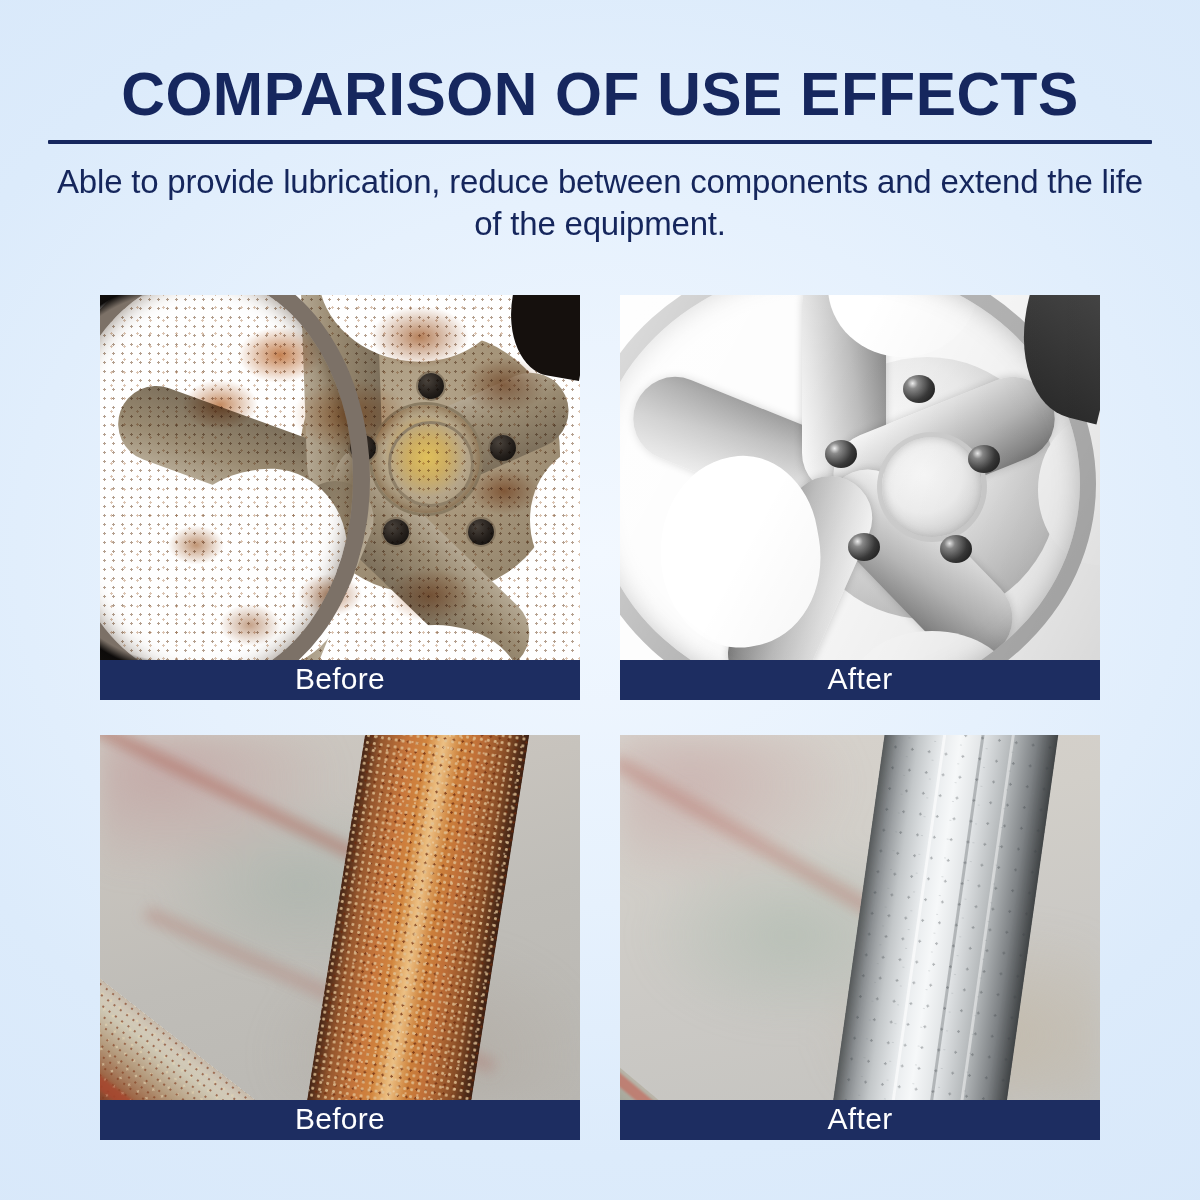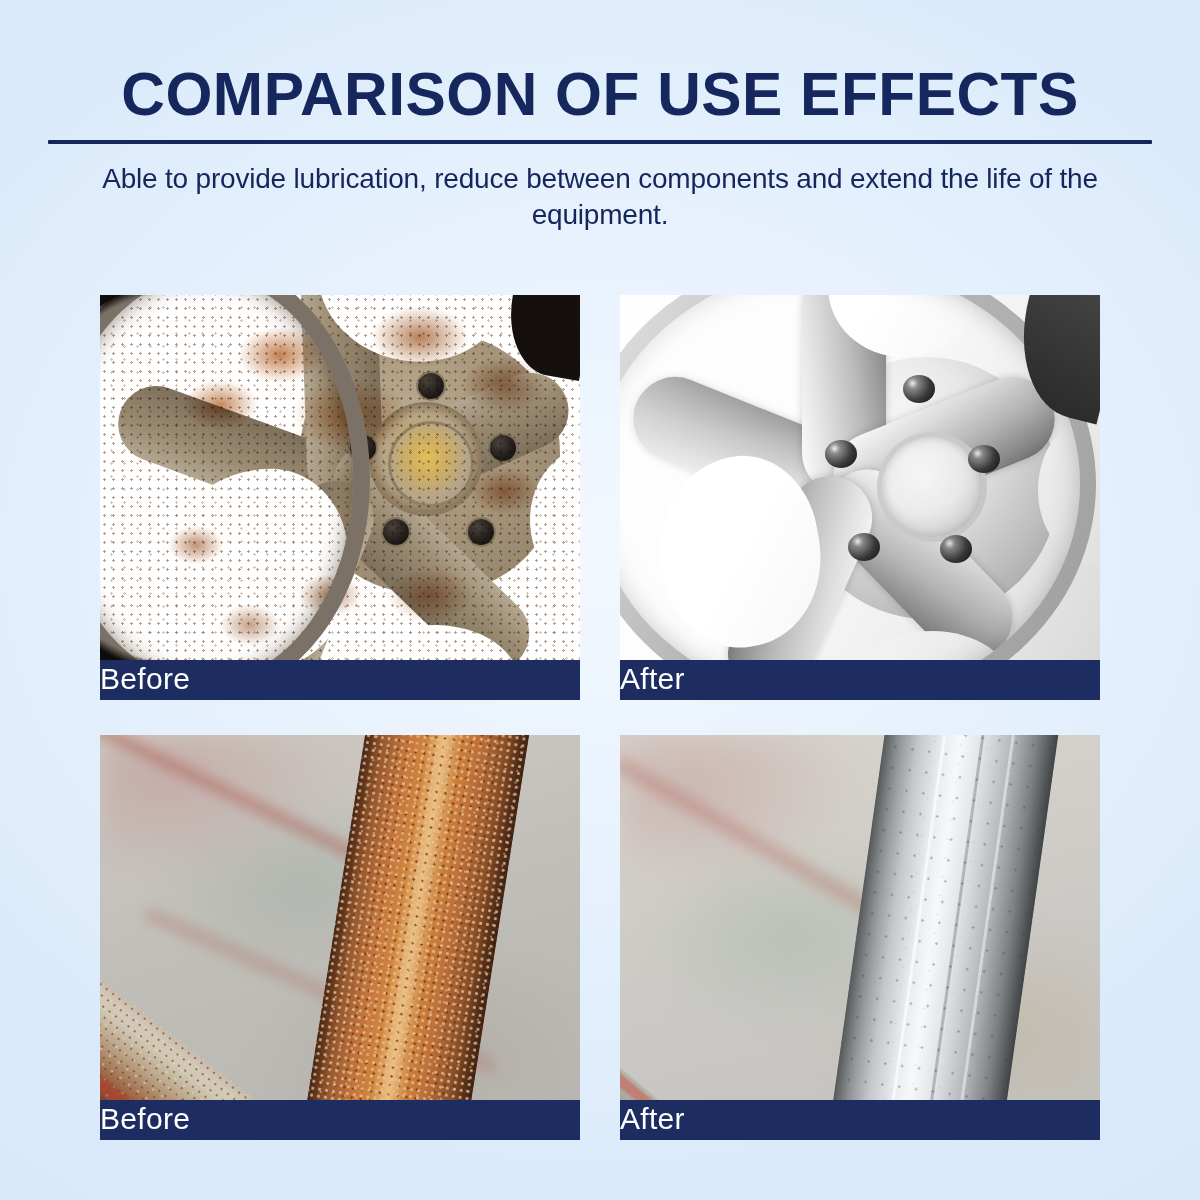--- a/index.html
+++ b/index.html
@@ -40,21 +40,21 @@
     width: 1104px;
     height: 4px;
     margin: 14px auto 0;
     background: #16275e;
     border-radius: 1px;
   }
 
   .subtitle {
     margin: 17px auto 0;
     width: 1105px;
-    font-size: 28px;
+    font-size: 33px;
     font-weight: normal;
     color: #15265c;
     line-height: 1.28;
     letter-spacing: -0.2px;
   }
 
   
   .grid {
     position: absolute;
     left: 100px;
@@ -85,21 +85,21 @@
 
   .caption {
     position: absolute;
     left: 0;
     bottom: 0;
     width: 480px;
     height: 40px;
     background: #1d2d61;
     display: flex;
     align-items: center;
-    justify-content: flex-start;
+    justify-content: center;
   }
 
   .caption-text {
     color: #ffffff;
     font-size: 30px;
     font-weight: normal;
     letter-spacing: 0.3px;
     line-height: 1;
     padding-bottom: 2px;
   }

